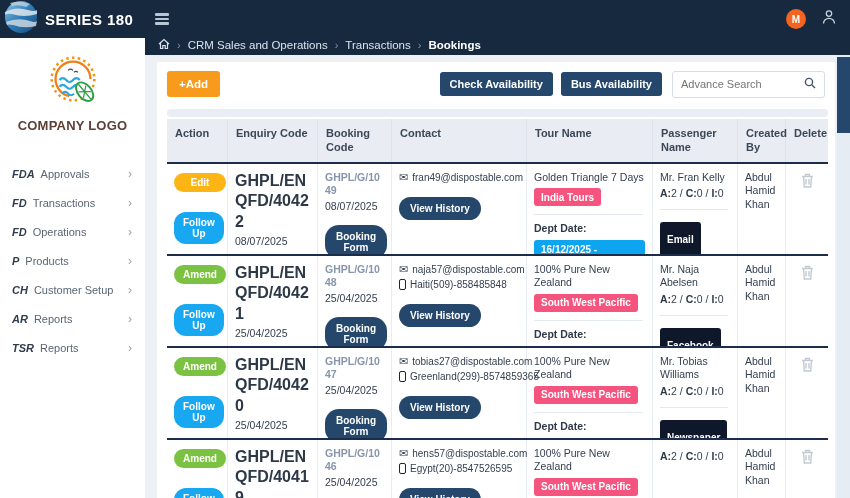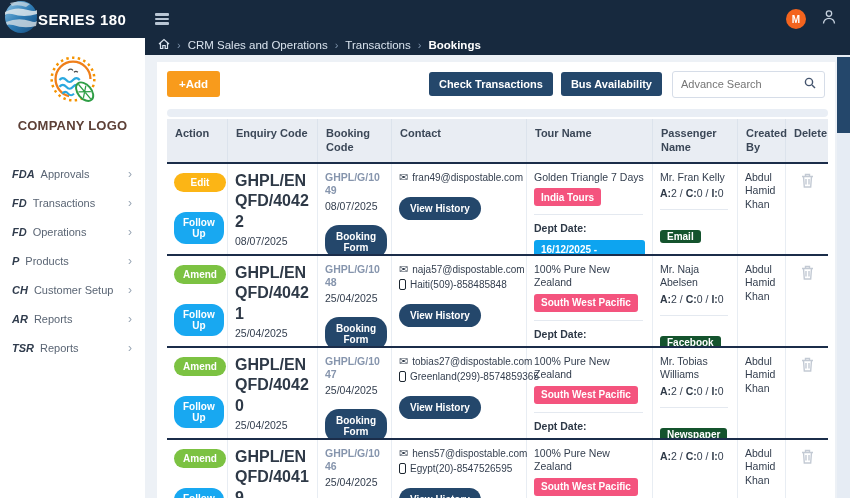--- a/index.html
+++ b/index.html
@@ -2,21 +2,21 @@
 <html><head>
 <meta charset="utf-8">
 <style>
   * { margin:0; padding:0; box-sizing:border-box; }
   html,body { width:850px; height:498px; overflow:hidden; }
   body { font-family:"Liberation Sans", sans-serif; background:#edf1f6; position:relative; }
 
   
   .header { position:absolute; top:0; left:0; width:850px; height:55px; background:#17293e; }
   .topnav { height:38px; display:flex; align-items:center; }
-  .brand { display:flex; align-items:center; gap:0; padding-left:4px; width:142px; }
+  .brand { display:flex; align-items:center; gap:7px; padding-left:4px; width:142px; }
   .brand-text { color:#fff; font-weight:bold; font-size:15px; letter-spacing:.4px; white-space:nowrap; }
   .hamburger { margin-left:10px; cursor:pointer; display:flex; flex-direction:column; gap:2px; padding:3px; }
   .hamburger i { display:block; width:14px; height:2.5px; background:#b9c6d4; border-radius:1px; }
   .topnav-right { margin-left:auto; display:flex; align-items:center; gap:15px; padding-right:13px; }
   .avatar { width:20px; height:20px; border-radius:50%; background:#f4641e; color:#fff; font-size:10px;
             font-weight:bold; display:flex; align-items:center; justify-content:center; cursor:pointer; }
   .breadcrumbs { position:absolute; left:158px; top:35px; height:19px; display:flex; align-items:center;
                  gap:7px; color:#d9e3ee; font-size:11.5px; }
   .crumb-sep { color:#7e93ab; font-size:11px; }
   .crumb { cursor:pointer; }
@@ -83,21 +83,21 @@
   .env { font-size:11px; line-height:1.1; }
   .phone-ic { display:inline-block; width:7px; height:11px; border:1.5px solid #1c2630; border-radius:2px;
         margin-top:1px; flex:none; }
   .tour-name { font-size:10.5px; }
   .badge-pink { background:#f4547e; font-size:10px; padding:2.5px 7px; margin-top:4px; }
   .cell-divider { border-top:1px solid #e4e9f0; margin:8px 2px 0 0; }
   .dept-label { font-weight:bold; color:#2e3947; margin-top:7px; }
   .badge-date { background:#0da4f0; font-size:10px; padding:3px 7px; margin-top:4px; }
   .pax-counts { margin-top:3px; }
   .pax-counts b { color:#2e3947; }
-  .badge-src { background:#14532d; font-size:10px; padding:0 7px; margin-top:20px; }
+  .badge-src { background:#0f172a; font-size:10px; padding:11px 7px; margin-top:12px; }
   .td-delete { padding-top:9px; text-align:center; }
   .trash { cursor:pointer; }
 </style>
 </head>
 <body>
 
 <div class="header">
   <div class="topnav">
     <div class="brand">
       <span>
@@ -205,21 +205,21 @@
   </div>
 </div>
 
 <div class="content">
   <div class="vscroll-track">
     <div class="vscroll-thumb"></div>
   </div>
   <div class="card">
     <div class="toolbar">
       <button class="btn-add">+Add</button>
-      <button class="btn-navy first">Check Transactions</button>
+      <button class="btn-navy first">Check Availability</button>
       <button class="btn-navy">Bus Availability</button>
       <div class="search-box">
         <input type="text" placeholder="Advance Search" style="">
         <span style="cursor:pointer">
           <svg width="12" height="12" viewBox="0 0 12 12" fill="none" stroke="#44546e" stroke-width="1.4">
             <circle cx="5" cy="5" r="3.6"></circle>
               <path d="M8 8 L11 11"></path>
           </svg>
         </span>
       </div>

